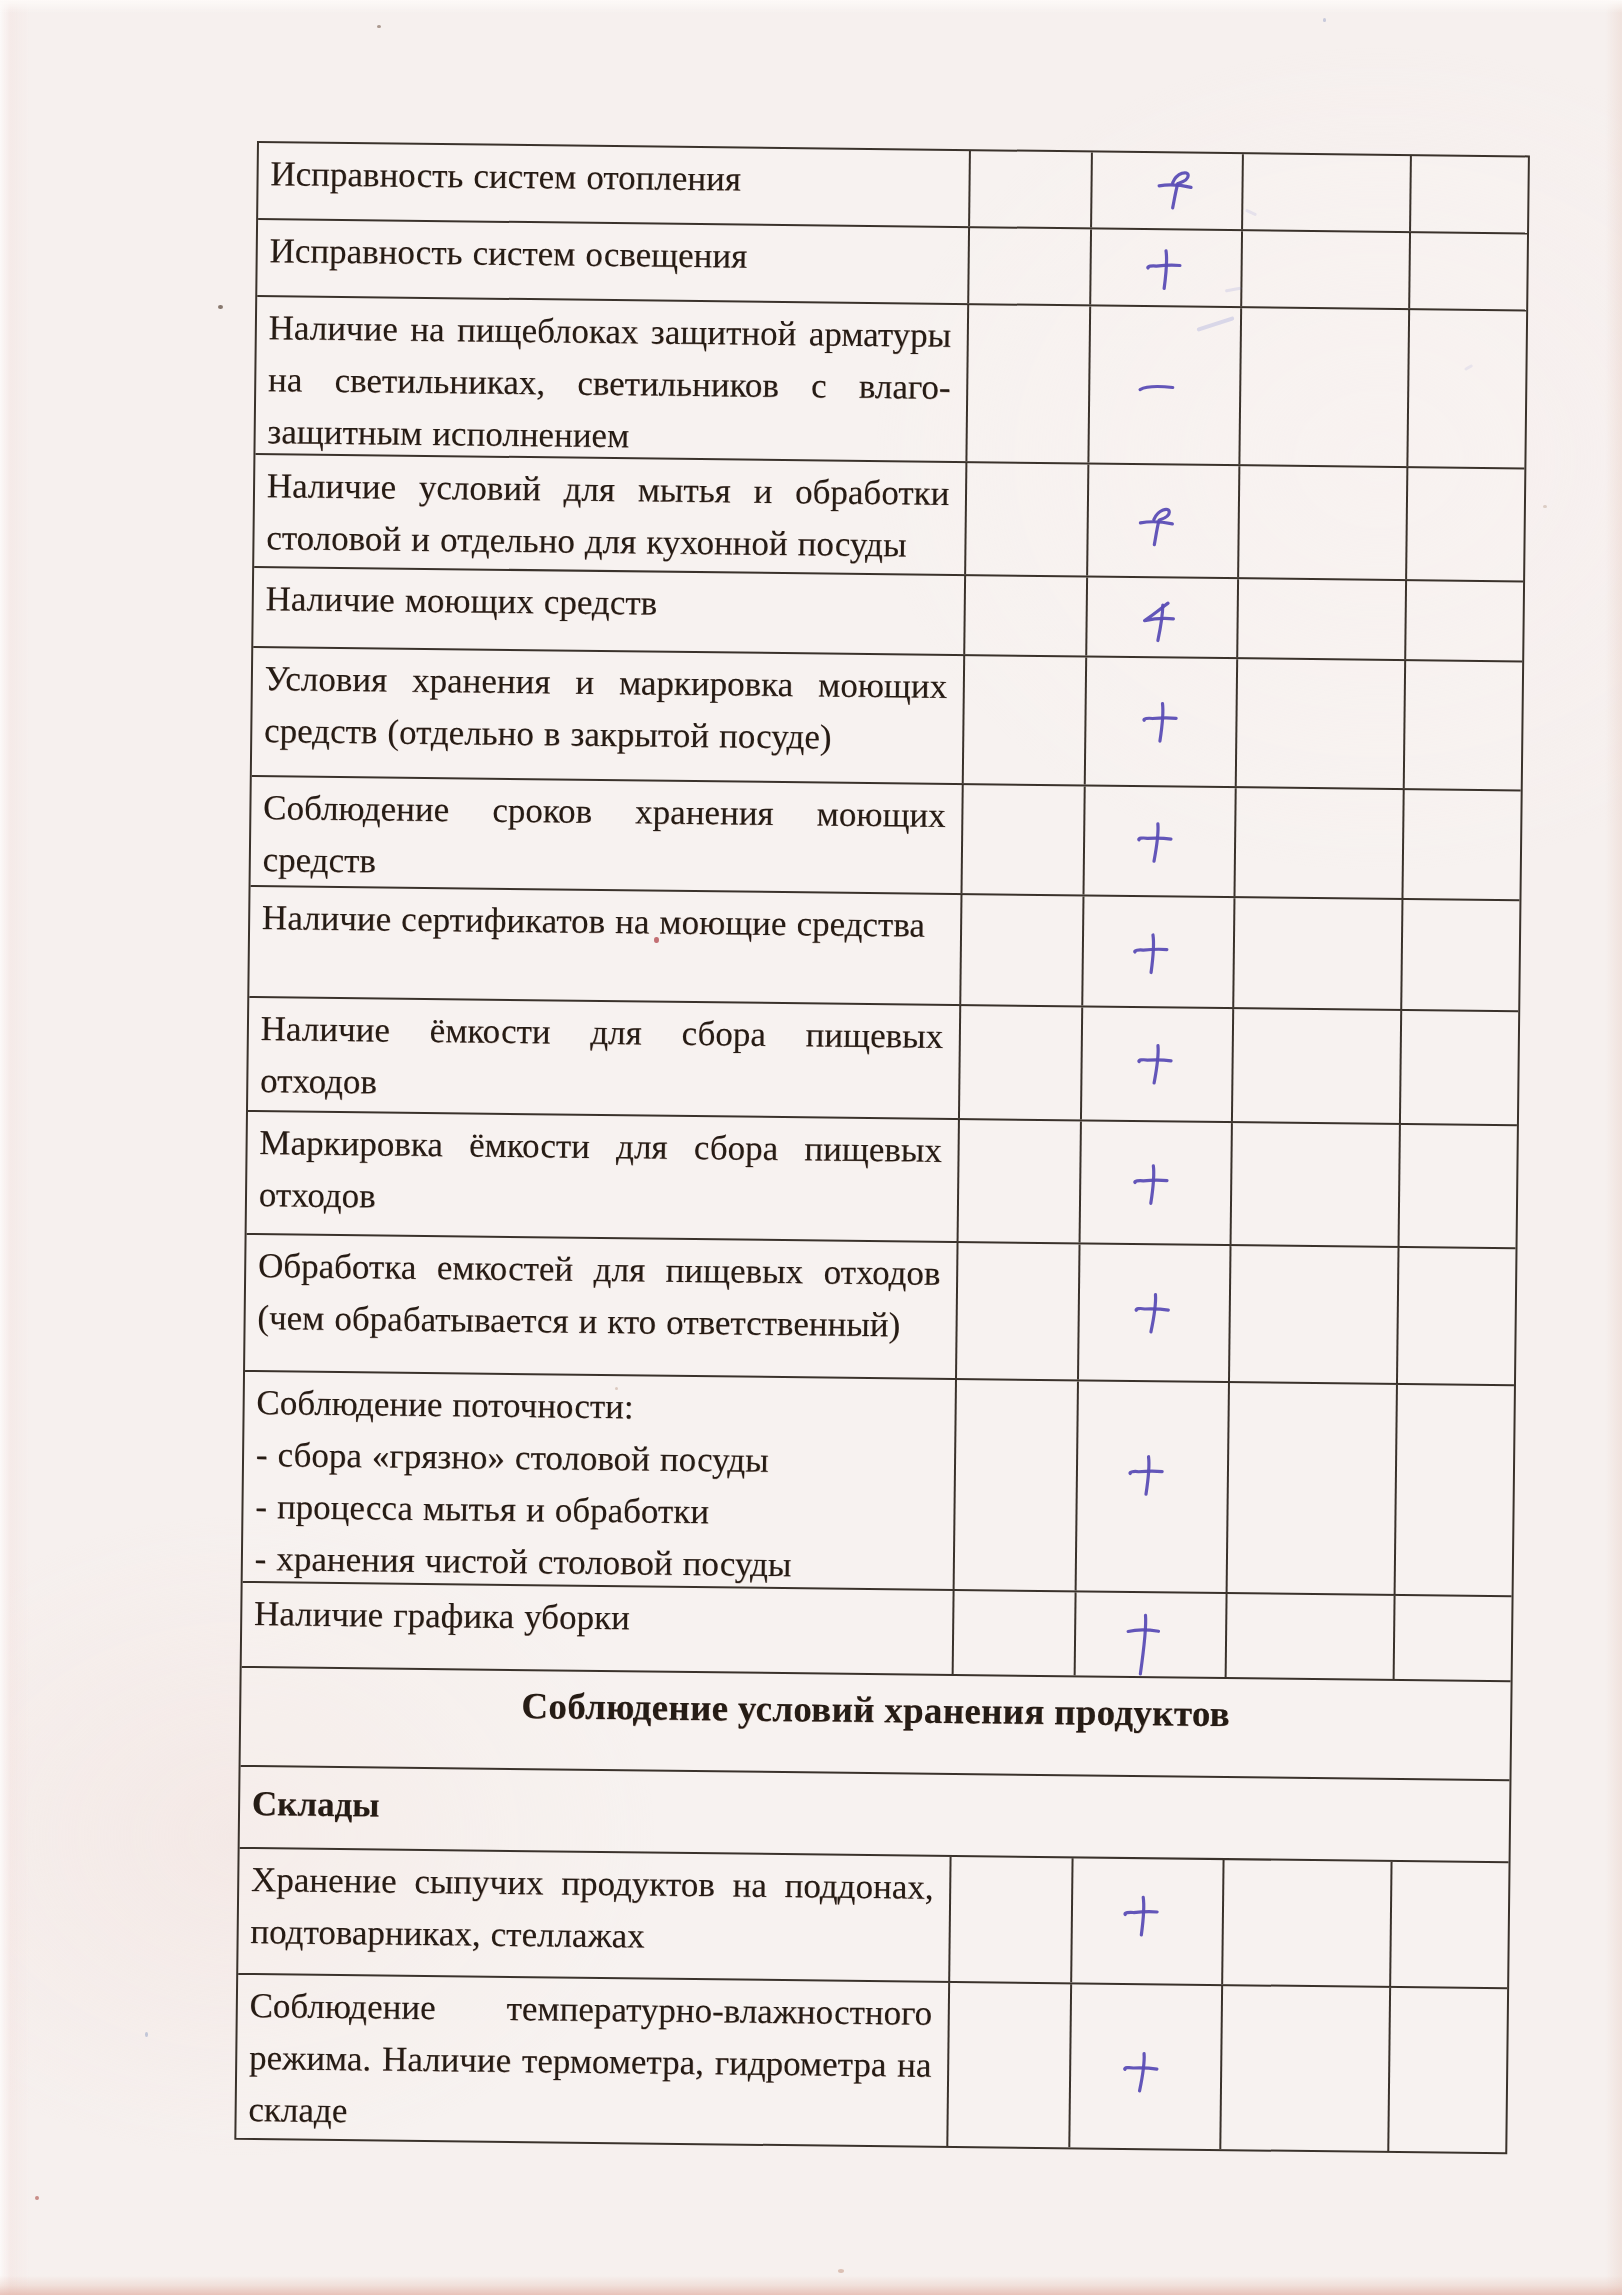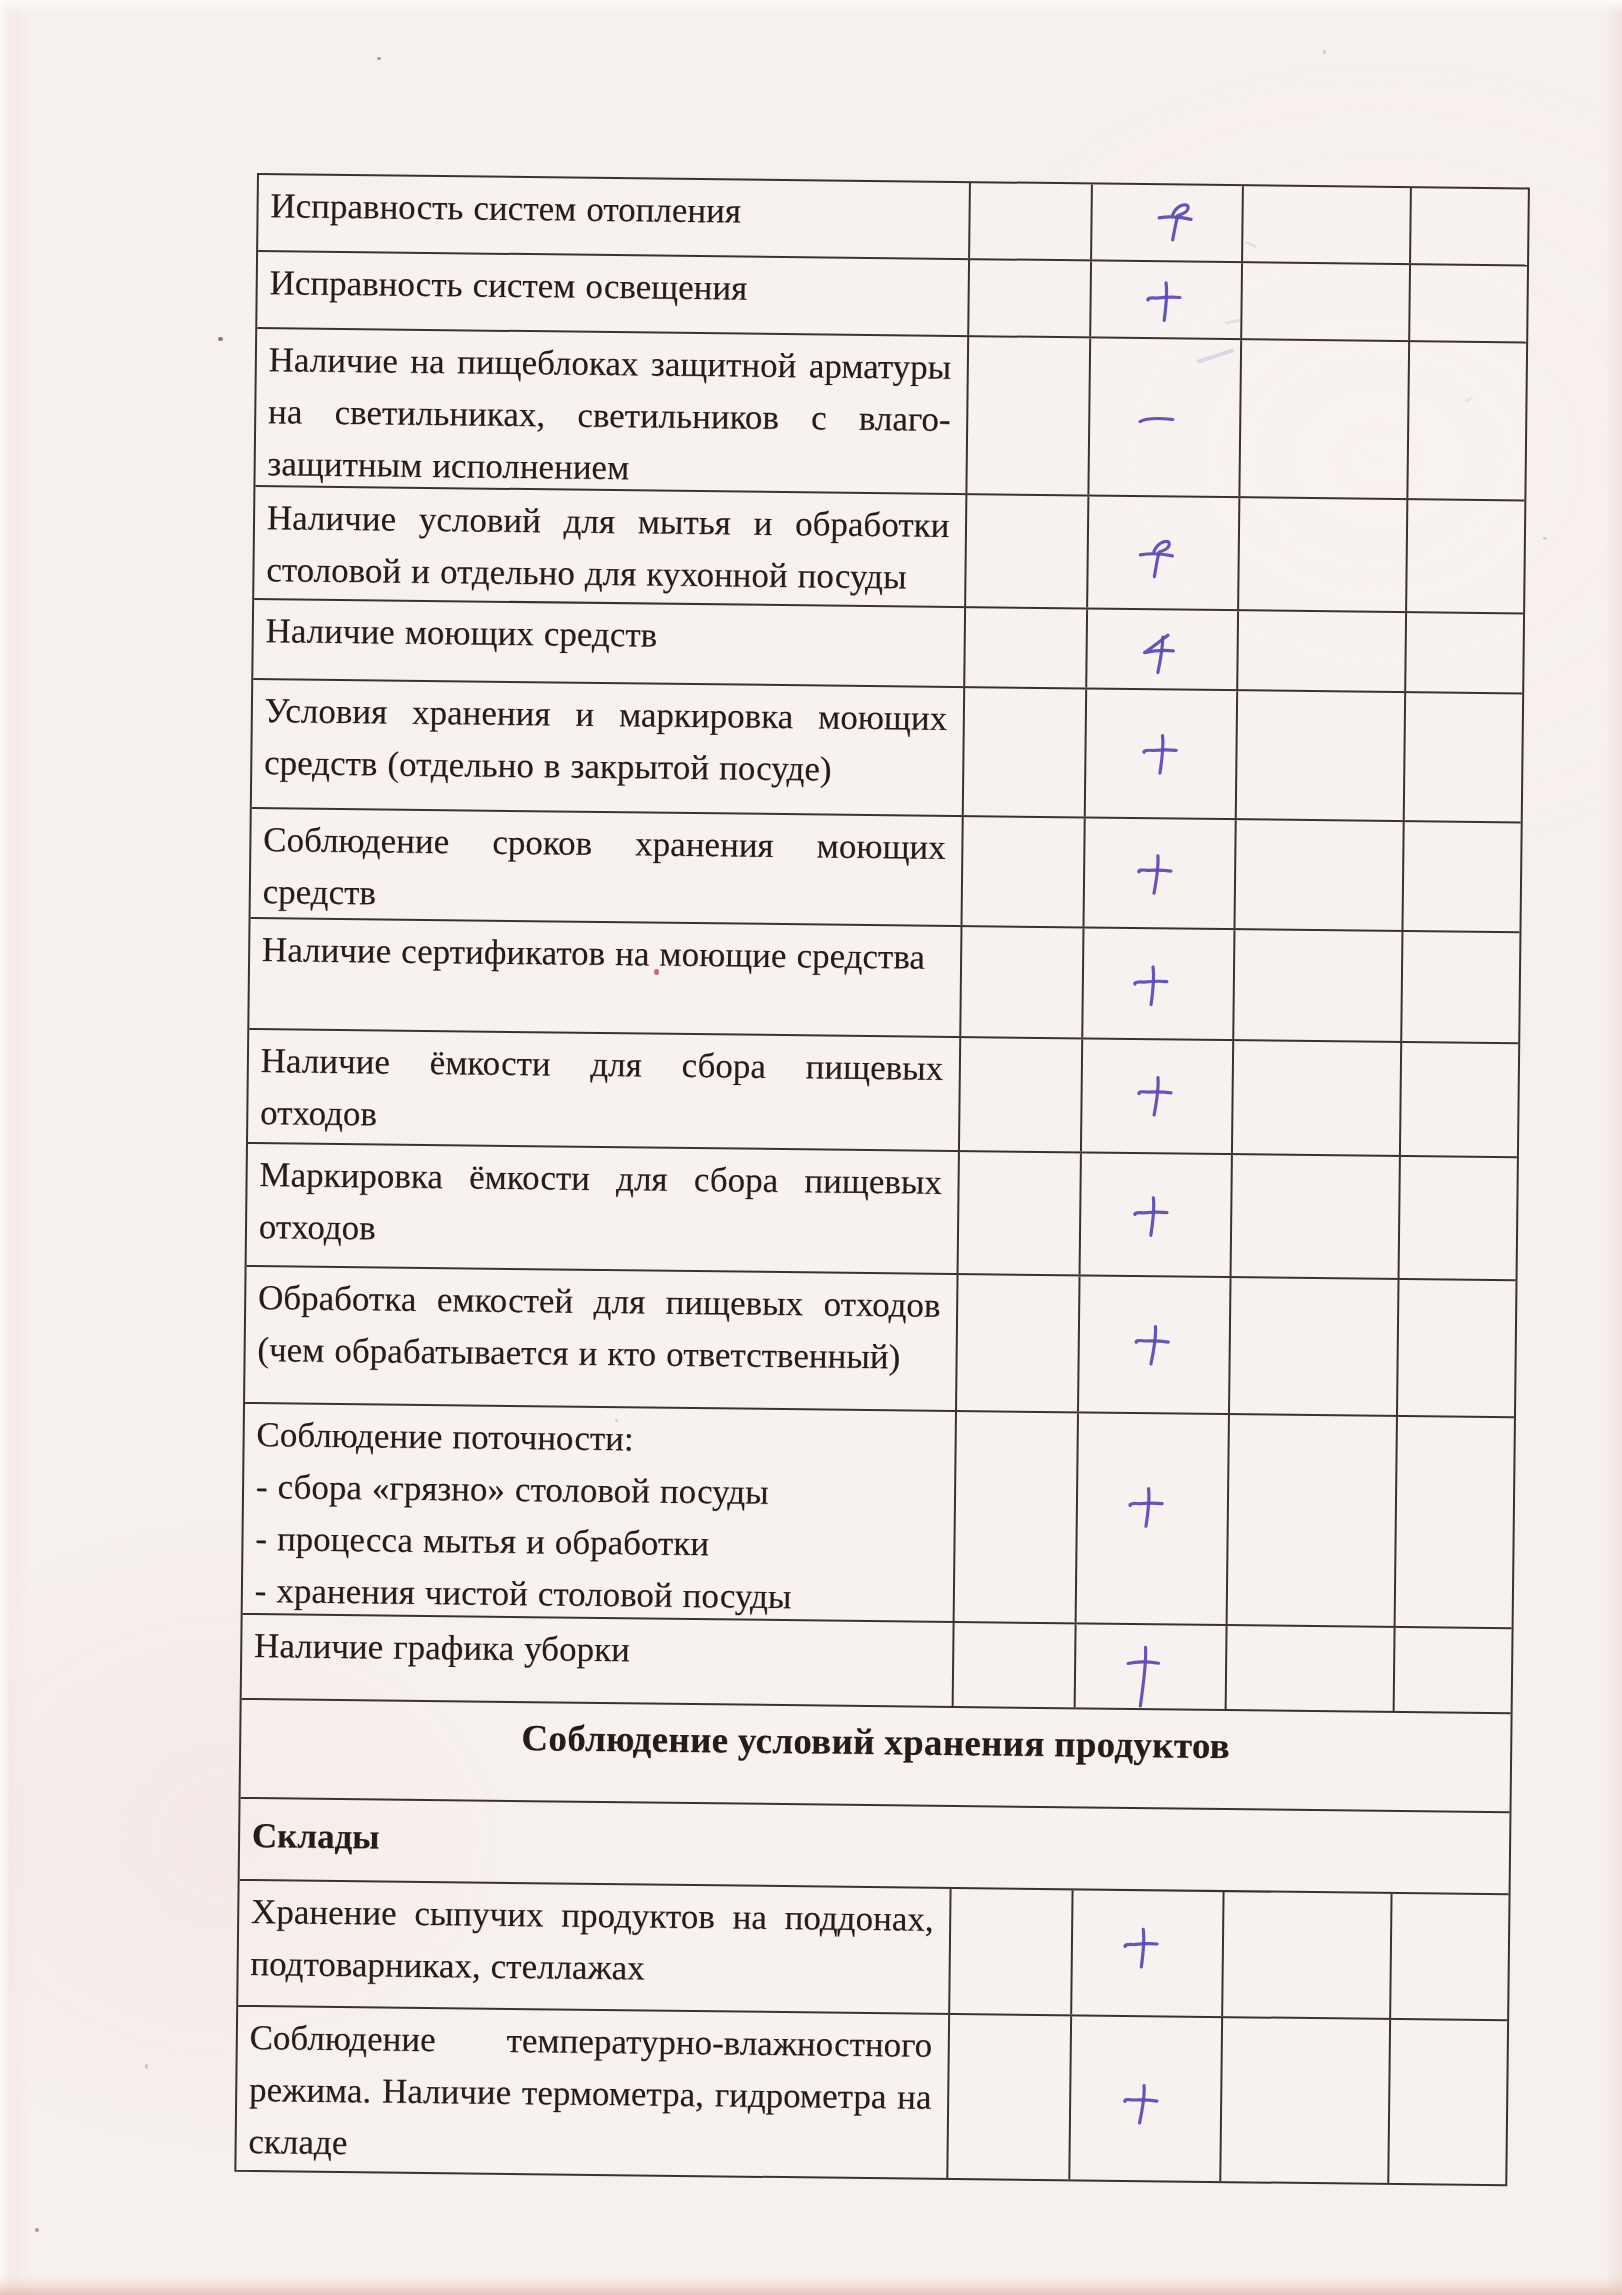--- a/index.html
+++ b/index.html
@@ -8,21 +8,21 @@
     background:
       linear-gradient(to bottom, #fdfaf8 0px, rgba(253,250,248,0) 13px),
       linear-gradient(to top, rgba(226,178,166,.75) 0px, rgba(230,190,178,.35) 9.2px, rgba(230,190,178,0) 19.6px),
       linear-gradient(to right, #fcf9f8 0px, rgba(244,228,226,.5) 10.5px, rgba(244,228,226,0) 30px),
       linear-gradient(to left, rgba(232,206,196,.4) 0px, rgba(232,206,196,0) 17px),
       radial-gradient(589px 458px at 15% 80%, rgba(242,226,222,.5), rgba(242,226,222,0) 70%),
       radial-gradient(720px 589px at 85% 20%, rgba(248,240,240,.6), rgba(248,240,240,0) 70%),
       #f6f0ee;
     font-family:"Liberation Serif","DejaVu Serif",serif;
   }
-  .paper{position:absolute;inset:0;margin-top:32px;}
+  .paper{position:absolute;inset:0;}
 
   
   #table{
     position:absolute;left:257px;top:141px;width:1273px;height:1999px;
     border:2.6px solid #3a322b;box-sizing:border-box;
     transform:rotate(0.65deg);transform-origin:0 0;
     background:rgba(250,245,243,.35);
   }
   .row{display:flex;box-sizing:border-box;border-bottom:2.6px solid #3a322b;position:relative;}
   .row:last-child{border-bottom:none;}

